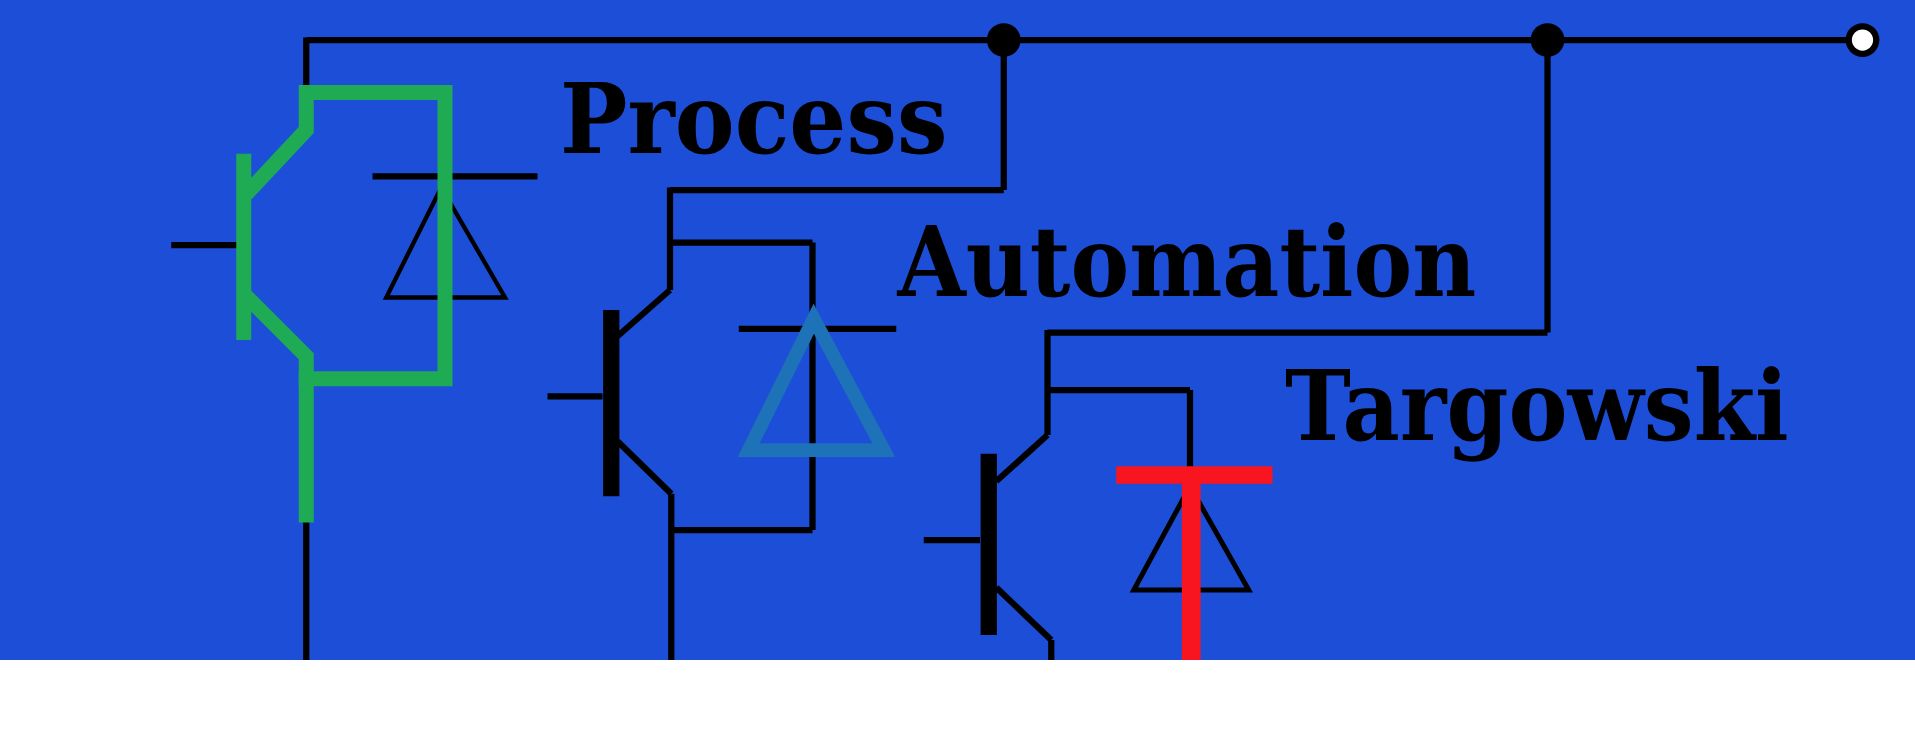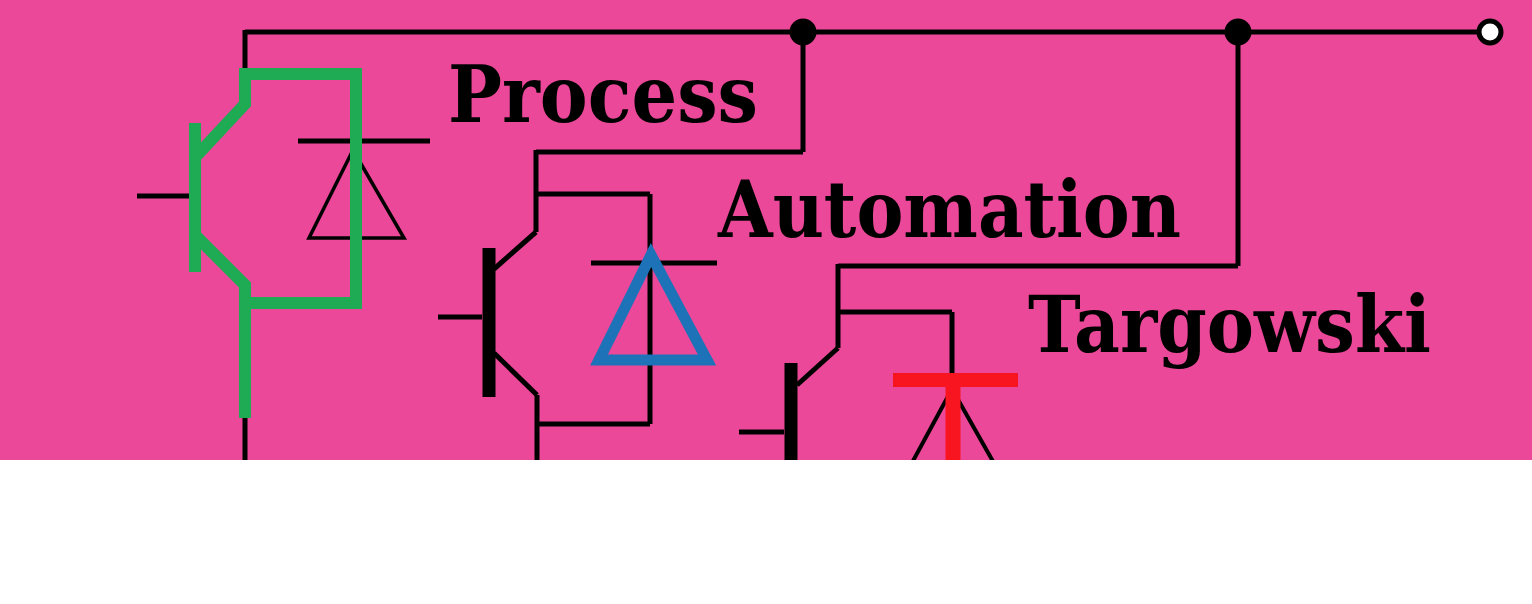--- a/index.html
+++ b/index.html
@@ -1,20 +1,20 @@
 <!DOCTYPE html>
 <html><head>
 <meta charset="utf-8">
 <style>
   html, body { margin: 0; padding: 0; background: #ffffff; }
   .stage {
     position: relative;
     width: 1532px;
-    height: 460px;
-    background: #ec4899;
+    height: 528px;
+    background: #1d4ed8;
     overflow: hidden;
     font-family: "DejaVu Serif", "Liberation Serif", serif;
   }
   .stage svg { display: block; }
   .diagram-label {
     font-family: "DejaVu Serif", "Liberation Serif", serif;
     font-weight: bold;
     font-size: 78px;
     fill: #000000;
   }

